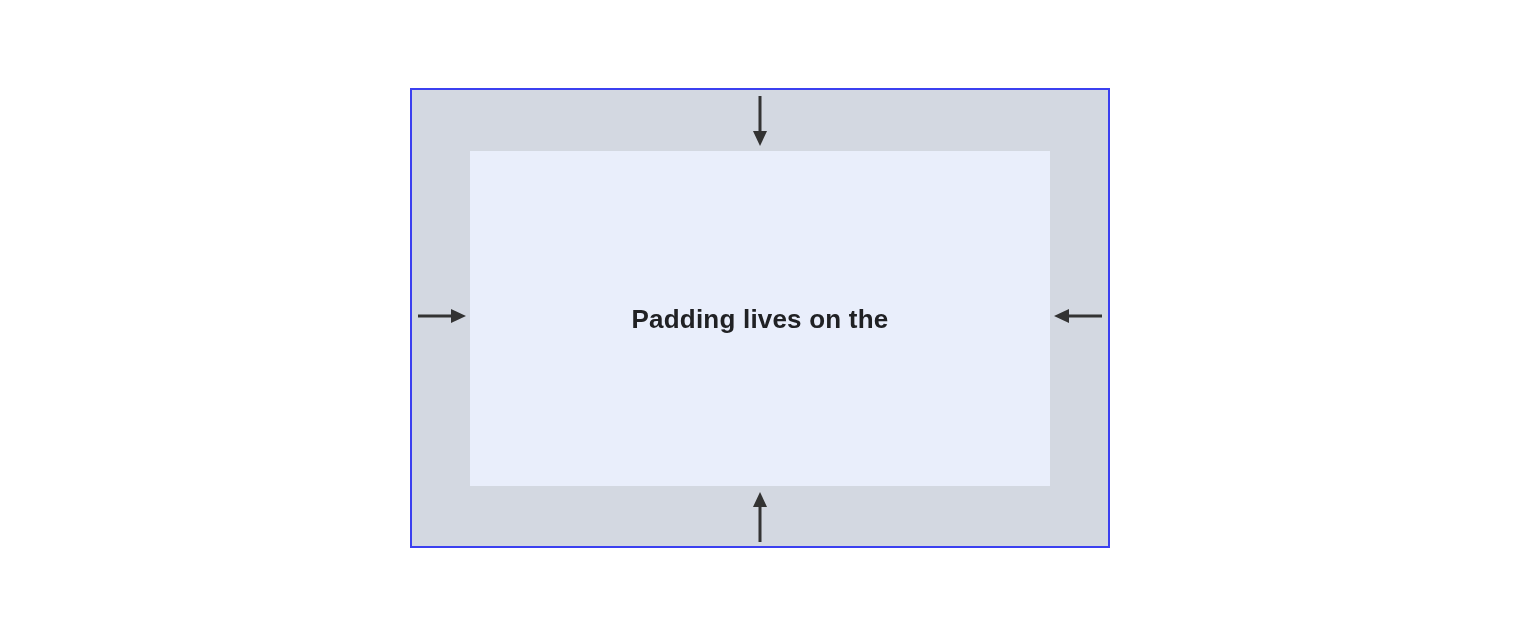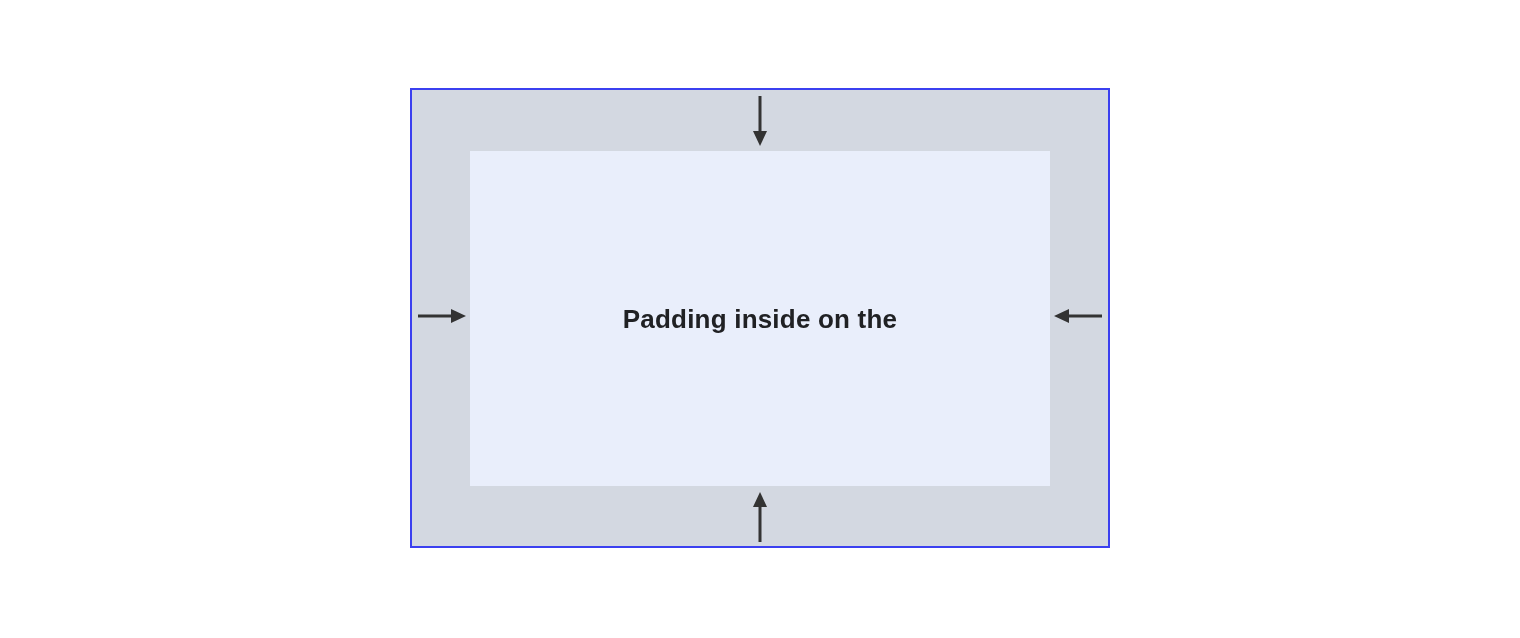--- a/index.html
+++ b/index.html
@@ -92,18 +92,18 @@
 
     <div class="arrow arrow-right">
       <svg width="48" height="16" viewBox="0 0 48 16" xmlns="http://www.w3.org/2000/svg">
         <line x1="48" y1="8" x2="12" y2="8" stroke="currentColor" stroke-width="3"></line>
         <polygon points="0,8 15,1 15,15" fill="currentColor"></polygon>
       </svg>
     </div>
 
     <div class="inner-box">
       <div class="caption">
-        <span>Padding inside on the</span>
+        <span>Padding lives on the</span>
       </div>
     </div>
 
   </div>
 </div>
 
 </body></html>

